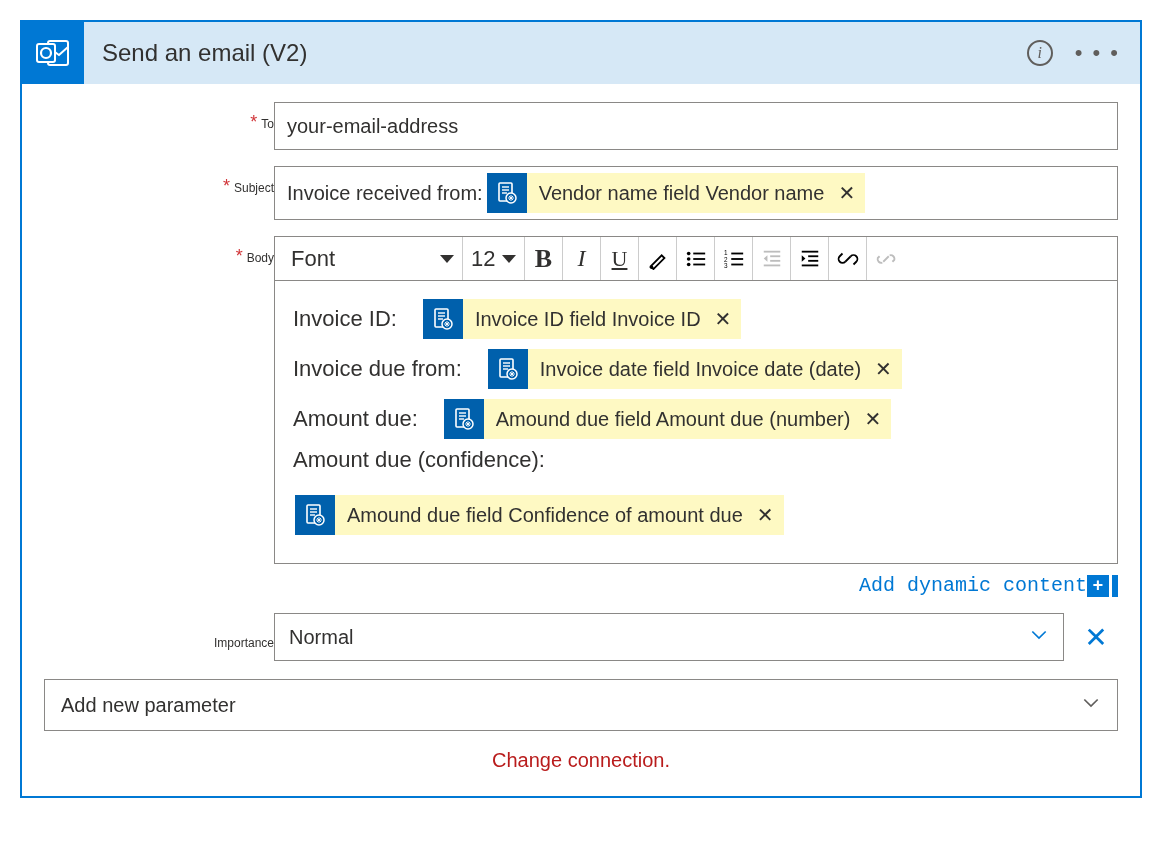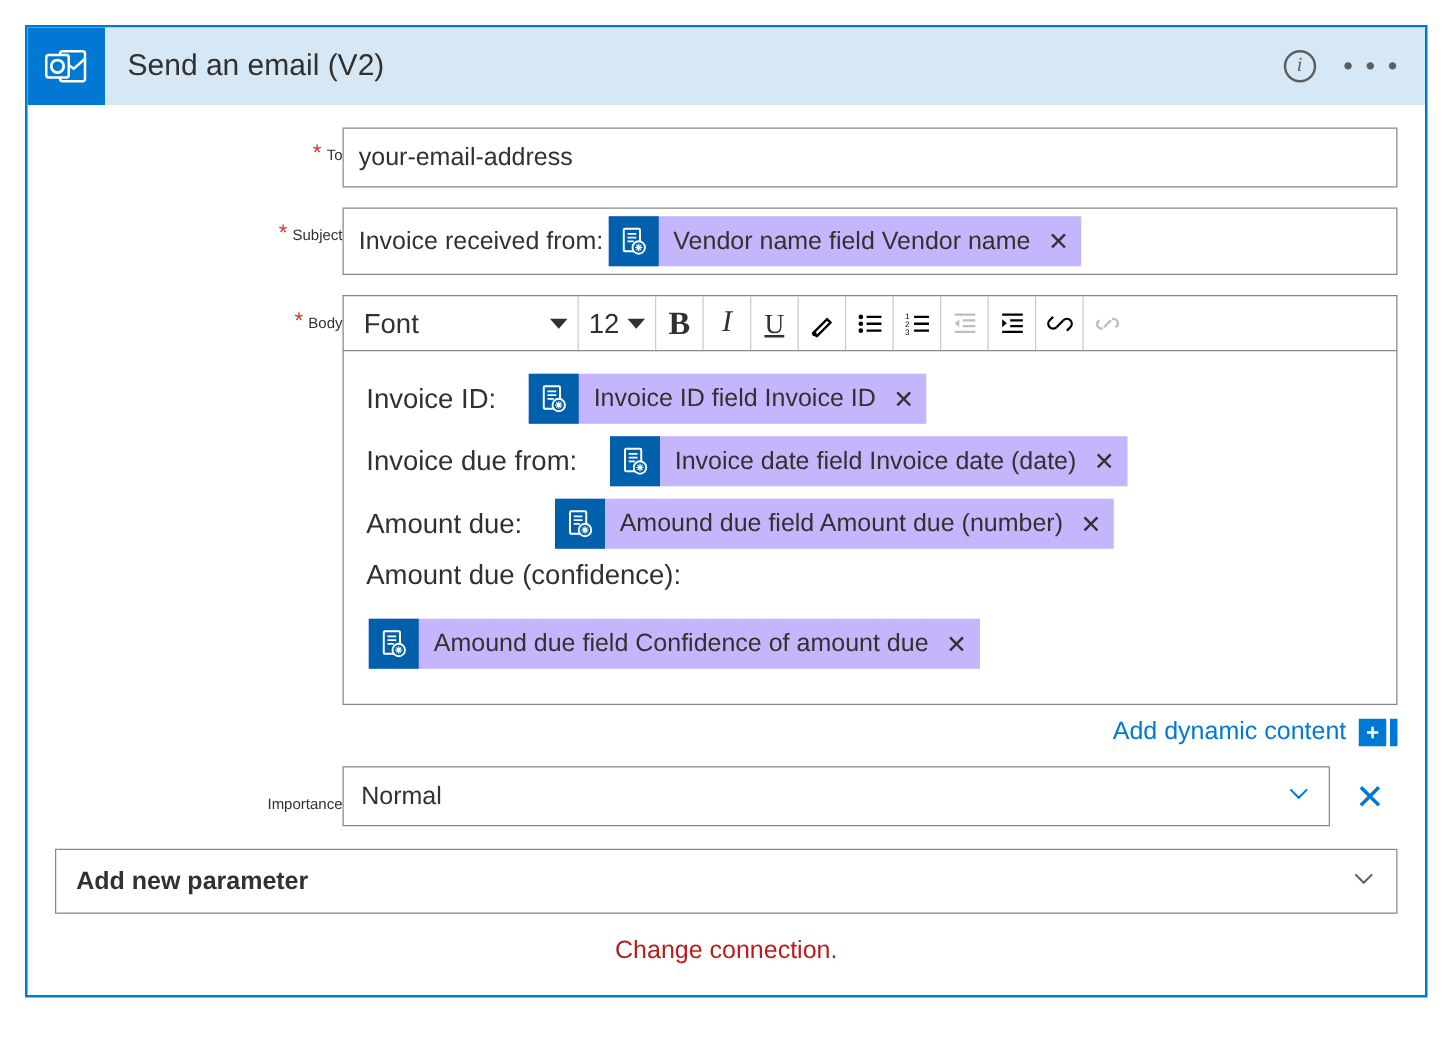--- a/index.html
+++ b/index.html
@@ -92,21 +92,21 @@
     flex-wrap: wrap;
     gap: 2px;
     font-size: 20px;
   }
   .subject-box {
     padding: 4px 12px;
   }
   .token {
     display: inline-flex;
     align-items: center;
-    background: #c4b5fd;
+    background: #fef9c3;
     height: 40px;
     margin: 2px 2px;
   }
   .token-icon {
     width: 40px;
     height: 40px;
     background: #0060ac;
     display: flex;
     align-items: center;
     justify-content: center;
@@ -173,21 +173,21 @@
     flex-wrap: wrap;
     font-size: 22px;
     gap: 20px;
   }
   .body-line .lbl { margin-right: 4px; }
   .add-dynamic {
     display: flex;
     justify-content: flex-end;
     align-items: center;
     margin-top: 10px;
-    gap: 10px;
+    font-family: Liberation Mono, monospace;
   }
   .add-dynamic-text {
     color: #0078d4;
     font-size: 20px;
     cursor: pointer;
   }
   .plus-badge {
     display: flex;
     align-items: center;
     cursor: pointer;
@@ -238,21 +238,20 @@
   .add-param {
     border: 1px solid #8a8886;
     height: 52px;
     display: flex;
     align-items: center;
     justify-content: space-between;
     padding: 0 16px;
     font-size: 20px;
     cursor: pointer;
     margin-bottom: 18px;
-    font-weight: bold;
   }
   .change-conn {
     text-align: center;
     color: #b91c1c;
     font-size: 20px;
     cursor: pointer;
     padding-bottom: 14px;
   }
   .muted { color: #bdbdbd; }
 </style>

